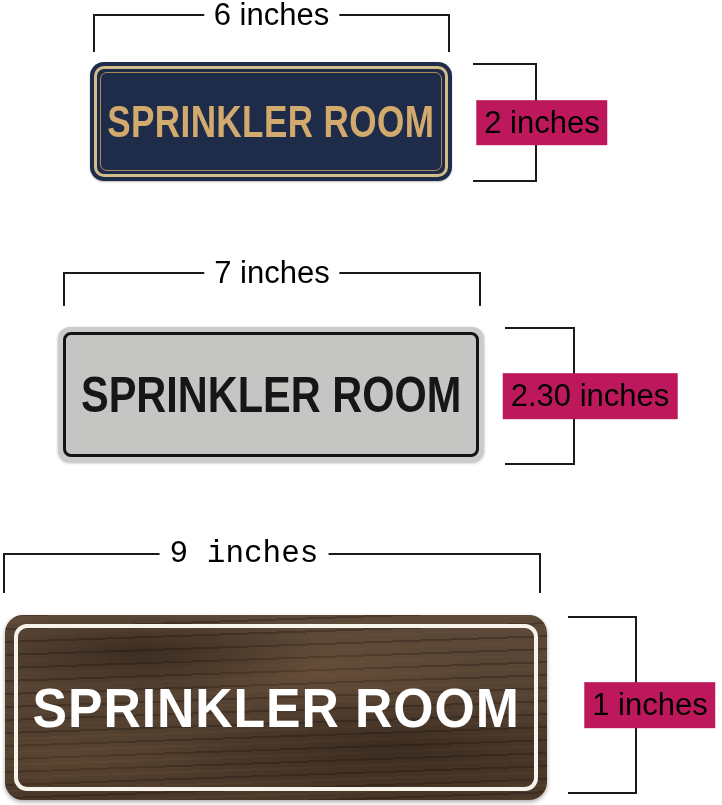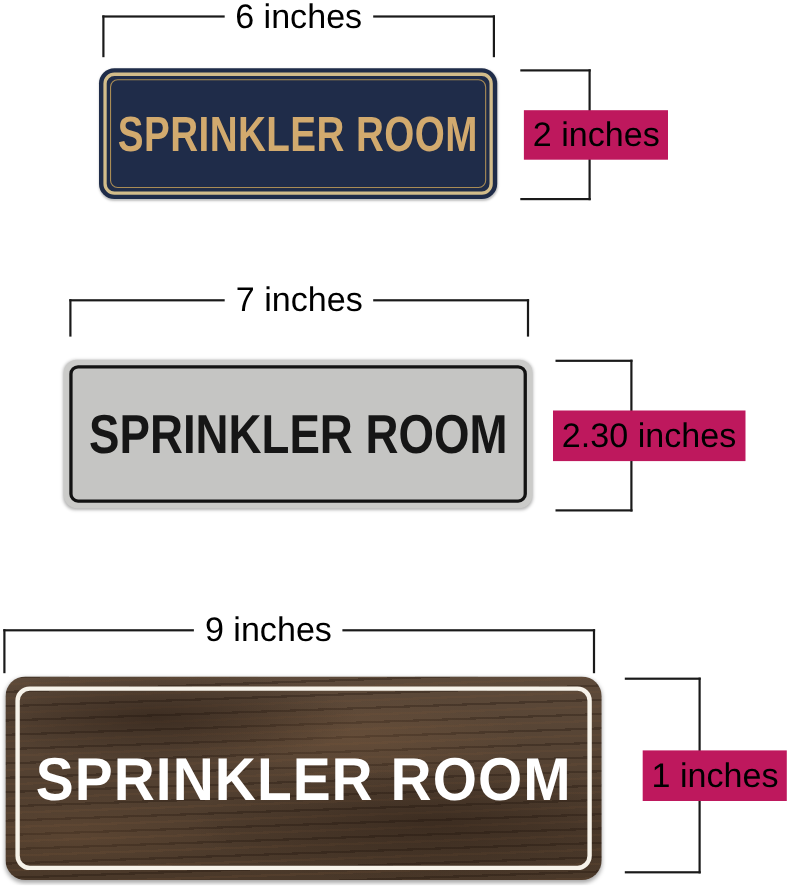--- a/index.html
+++ b/index.html
@@ -108,21 +108,21 @@
     </div>
 
     <div class="vdim" style="left: 573px; top: 327px; height: 138px; --tick: 70px; --lx: 16px; --bg: #cbcbc9; --inner-bg: #c5c5c3; --text: #161616; --border: #131313;">
       <i class="tick t"></i>
       <i class="tick b"></i>
       <span class="dlabel">2.30 inches</span>
     </div>
   </section>
 
   <section class="figure">
-    <div class="hdim" style="left: 3px; top: 572px; width: 538px; --tick: 40px; --lx: -28px; --bg: #54402f; --text: #ffffff; --border: #f7f3ea;">
+    <div class="hdim" style="left: 3px; top: 553px; width: 538px; font-family: Liberation Mono, monospace; --tick: 40px; --lx: -28px; --bg: #54402f; --text: #ffffff; --border: #f7f3ea;">
       <i class="tick l"></i>
       <i class="tick r"></i>
       <span class="dlabel">9 inches</span>
     </div>
 
     <div class="sign wood" style="left: 5px; top: 615px; width: 542px; height: 185px; border-radius: 18px; --bg: #54402f; --text: #ffffff; --border: #f7f3ea;">
       <i class="stripe outer"></i>
       <div class="stext">
         <span>SPRINKLER ROOM</span>
       </div>

